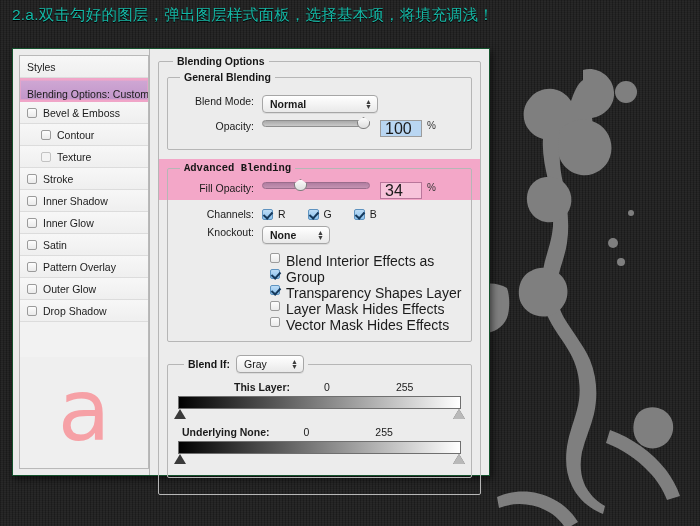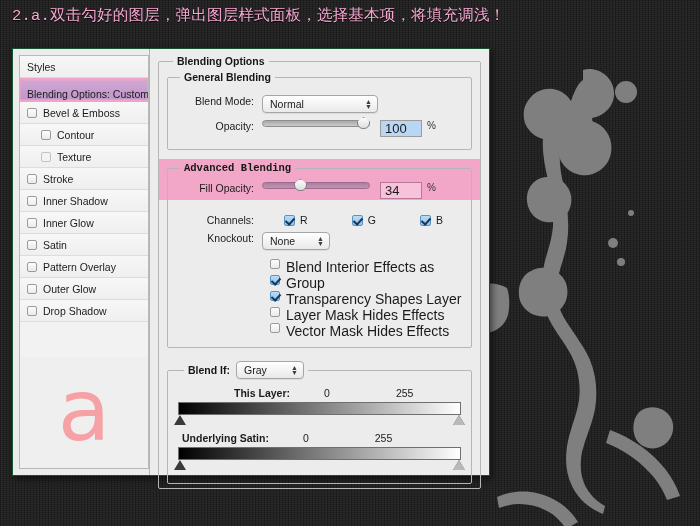--- a/index.html
+++ b/index.html
@@ -18,26 +18,25 @@
     background:
       repeating-linear-gradient(0deg, rgba(255,255,255,0.022) 0px, rgba(255,255,255,0.022) 1px, transparent 1px, transparent 2px),
       repeating-linear-gradient(90deg, rgba(0,0,0,0.25) 0px, rgba(0,0,0,0.25) 1px, transparent 1px, transparent 3px),
       #232323;
   }
   #splatter { position: absolute; inset: 0; }
 
   
   #title-bar {
     position: absolute; left: 12px; top: 5px;
-    color: #f9a8d4;
+    color: #14b8a6;
     font-size: 15.5px;
     letter-spacing: .2px;
     white-space: nowrap;
     text-shadow: 0 1px 0 #000;
-    font-family: Liberation Mono, monospace;
   }
 
   
   #dialog {
     position: absolute;
     left: 12px; top: 48px;
     width: 478px; height: 428px;
     background: #ececec;
     border: 1px solid #14532d;
     box-shadow: 2px 3px 7px rgba(0,0,0,.55);
@@ -137,21 +136,21 @@
     padding: 0;
   }
   legend {
     font-size: 10.5px;
     font-weight: bold;
     padding: 0 4px;
     margin-left: 6px;
     color: #161616;
   }
 
-  #blending-options { padding: 2px 8px 4px 8px; }
+  #blending-options { padding: 2px 8px 16px 8px; }
   #general-blending { padding: 6px 6px 10px 6px; margin-top: 2px; }
 
   .field-row {
     display: flex; align-items: flex-start;
     margin: 6px 0 0 0;
     height: 19px;
   }
   .field-label {
     width: 88px;
     text-align: right;
@@ -164,20 +163,21 @@
     height: 18px;
     min-width: 116px;
     border: 1px solid #a6a6a6;
     border-radius: 4px;
     background: linear-gradient(#ffffff, #e9e9e9);
     display: flex; align-items: center;
     padding: 0 20px 0 7px;
     position: relative;
     font-size: 10.5px;
     box-shadow: 0 1px 0 rgba(0,0,0,.07);
+    font-weight: bold;
   }
   .select.narrow { min-width: 68px; }
   .select .arrows {
     position: absolute; right: 5px; top: 50%;
     transform: translateY(-50%);
     display: flex; flex-direction: column;
     line-height: 5px; font-size: 7px; color: #3d3d3d;
   }
 
   .slider-track {
@@ -193,21 +193,21 @@
     width: 13px; height: 12px;
     background: linear-gradient(#fbfbfb, #dedede);
     border: 1px solid #7e7e7e;
     border-radius: 0 0 6px 6px;
     clip-path: polygon(50% 0%, 100% 40%, 100% 100%, 0% 100%, 0% 40%);
   }
   .numfield {
     width: 42px; height: 17px;
     border: 1px solid #9c9c9c;
     background: #fff;
-    font-size: 13px;
+    font-size: 16px;
     display: flex; align-items: center;
     padding-left: 4px;
   }
   .numfield.sel { background: #b9d6f2; }
   .pct { margin-left: 5px; font-size: 10px; color: #333; }
 
   
   #advanced-wrap {
     position: relative;
     margin-top: 12px;
@@ -217,21 +217,21 @@
     left: -8px; right: -8px; top: -3px;
     height: 41px;
     background: #f3a7c8;
     z-index: 0;
   }
   #advanced-blending { position: relative; z-index: 1; border-color: #b6b6b6; padding: 2px 6px 8px 6px; background: transparent; }
   #advanced-blending > legend { background: transparent; font-family: Liberation Mono, monospace; }
   #advanced-blending .slider-track { background: linear-gradient(#b07da0, #c593b2); border-color: #9a6d8c; }
   #advanced-blending .numfield.pinkish { background: #f7c3da; border-color: #b9779b; }
 
-  .channels-row { display: flex; align-items: center; margin-top: 13px; justify-content: space-between; }
+  .channels-row { display: flex; align-items: center; margin-top: 7px; }
   .chan { display: flex; align-items: center; margin-right: 22px; }
   .chan .cb { margin-right: 5px; width: 11px; height: 11px; }
   .chan span { font-size: 10.5px; }
 
   .check-list { margin: 8px 0 0 96px; }
   .check-item {
     display: flex; align-items: flex-start;
     height: 16px;
     font-size: 14px;
   }
@@ -492,21 +492,21 @@
           <span class="v0">0</span>
           <span class="v255">255</span>
         </div>
         <div class="gradbar-wrap">
           <div class="gradbar"></div>
           <div class="handle left"></div>
           <div class="handle right"></div>
         </div>
 
         <div class="layer-head">
-          <span class="lab" style="margin-left:4px">Underlying Satin:</span>
+          <span class="lab" style="margin-left:4px">Underlying None:</span>
           <span class="v0">0</span>
           <span class="v255">255</span>
         </div>
         <div class="gradbar-wrap">
           <div class="gradbar under"></div>
           <div class="handle left"></div>
           <div class="handle right"></div>
         </div>
       </fieldset>
     </fieldset>

